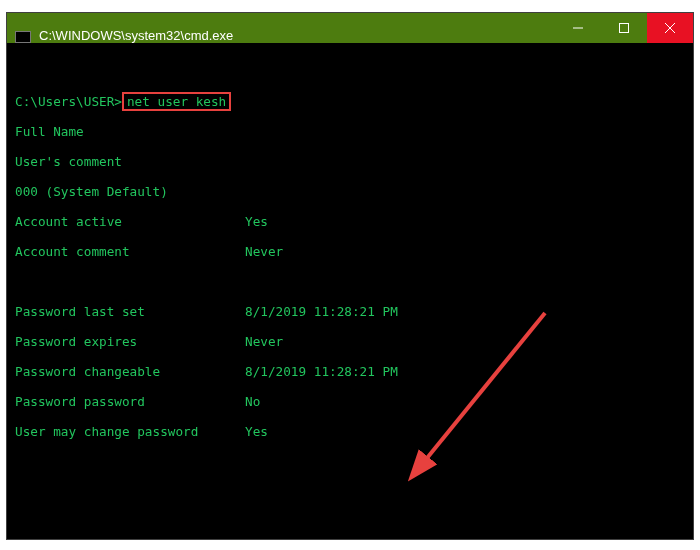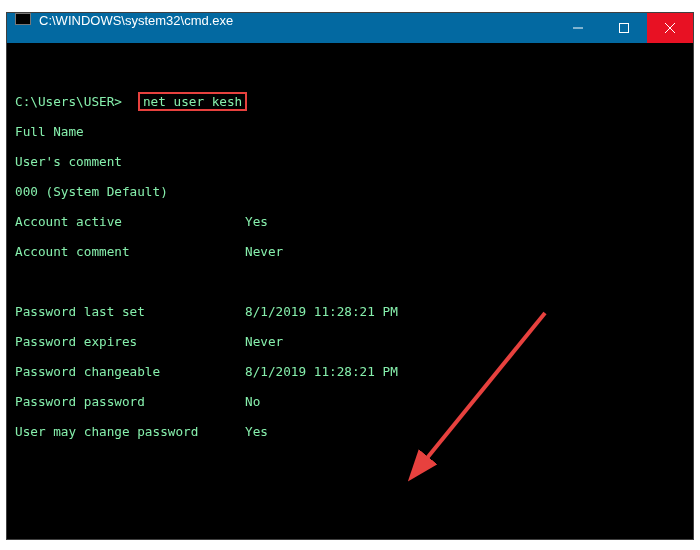--- a/index.html
+++ b/index.html
@@ -16,24 +16,24 @@
       top: 12px;
       width: 688px;
       height: 528px;
       background: #000;
       border: 1px solid #404040;
       display: flex;
       flex-direction: column;
     }
     .titlebar {
       height: 30px;
-      background: #0369a1;
+      background: #4d7c0f;
       color: #fff;
       display: flex;
-      align-items: flex-start;
+      align-items: flex-end;
       font-family: 'Segoe UI', Tahoma, sans-serif;
       font-size: 13px;
       user-select: none;
     }
     .titlebar-icon {
       width: 16px;
       height: 12px;
       margin: 0 8px 0 8px;
       background: #000;
       border: 1px solid #777;
@@ -49,32 +49,32 @@
       justify-content: center;
       color: #fff;
     }
     .winbtn.close { background: #e81123; }
     .winbtn svg { width: 10px; height: 10px; stroke: #fff; stroke-width: 1; fill: none; }
     .terminal {
       flex: 1;
       padding: 6px 8px 8px 8px;
       font-size: 12.7px;
       line-height: 15px;
-      color: #86efac;
+      color: #22c55e;
       white-space: pre;
       position: relative;
       overflow: hidden;
       letter-spacing: 0;
     }
     .row { display: flex; }
     .lbl { width: 230px; }
     .hl {
       border: 2px solid #e7413e;
       padding: 0 3px;
-      margin: -2px 16px;
+      margin: -2px 0;
       display: inline-block;
     }
     .arrow {
       position: absolute;
       pointer-events: none;
     }
     .arrow svg { overflow: visible; }
   </style>
 </head>
 <body>

